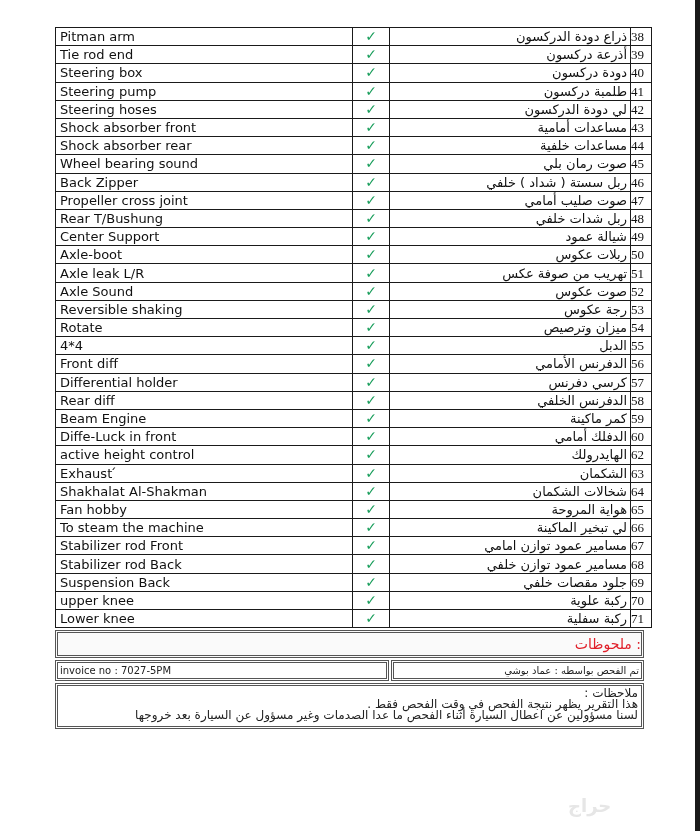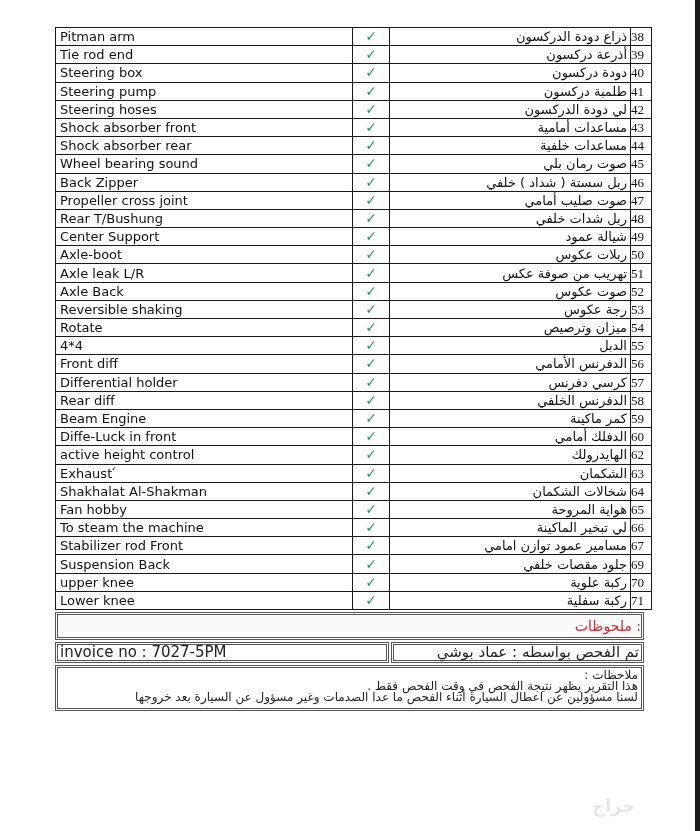--- a/index.html
+++ b/index.html
@@ -28,31 +28,31 @@
 
   .notes-box {
     margin-top: 2px; border: 3px double #555; height: 22px; direction: rtl; text-align: right;
     box-sizing: content-box; background: #fafafa;
   }
   .notes-title { color: #e0202a; font-size: 14px; line-height: 22px; }
   .info-row {
     display: flex; margin-top: 2px; gap: 2px;
   }
   .info-cell {
-    border: 3px double #555; height: 15px; font-size: 15px; line-height: 15px; color: #222;
+    border: 3px double #555; height: 15px; font-size: 10px; line-height: 15px; color: #222;
     box-sizing: content-box;
   }
   .invoice-cell { width: 326px; padding-left: 2px; }
   .inspector-cell { flex: 1; direction: rtl; text-align: right; padding-right: 2px; }
   .remarks-box {
     margin-top: 2px; border: 3px double #555; height: 38px; direction: rtl; text-align: right;
     padding: 2px 3px 0 3px; font-size: 12px; line-height: 11px; color: #222; box-sizing: content-box;
   }
   .watermark {
-    position: absolute; left: 592px; top: 795px; font-size: 18px; color: #e6e6e6; font-weight: bold;
+    position: absolute; left: 568px; top: 795px; font-size: 18px; color: #e6e6e6; font-weight: bold;
     direction: rtl;
   }
 </style>
 </head>
 <body>
 
 <div class="right-strip"></div>
 
 <div class="sheet">
   <table class="checklist">
@@ -135,21 +135,21 @@
           <td class="ar">ربلات عكوس</td>
           <td class="num">50</td>
         </tr>
         <tr>
           <td class="en">Axle leak L/R</td>
           <td class="chk"><span class="check-icon" style="color: rgb(26, 158, 92);">✓</span></td>
           <td class="ar">تهريب من صوفة عكس</td>
           <td class="num">51</td>
         </tr>
         <tr>
-          <td class="en">Axle Back</td>
+          <td class="en">Axle Sound</td>
           <td class="chk"><span class="check-icon" style="color: rgb(26, 158, 92);">✓</span></td>
           <td class="ar">صوت عكوس</td>
           <td class="num">52</td>
         </tr>
         <tr>
           <td class="en">Reversible shaking</td>
           <td class="chk"><span class="check-icon" style="color: rgb(26, 158, 92);">✓</span></td>
           <td class="ar">رجة عكوس</td>
           <td class="num">53</td>
         </tr>
@@ -223,20 +223,26 @@
           <td class="en">To steam the machine</td>
           <td class="chk"><span class="check-icon" style="color: rgb(26, 158, 92);">✓</span></td>
           <td class="ar">لي تبخير الماكينة</td>
           <td class="num">66</td>
         </tr>
         <tr>
           <td class="en">Stabilizer rod Front</td>
           <td class="chk"><span class="check-icon" style="color: rgb(26, 158, 92);">✓</span></td>
           <td class="ar">مسامير عمود توازن امامي</td>
           <td class="num">67</td>
+        </tr>
+        <tr>
+          <td class="en">Stabilizer rod Back</td>
+          <td class="chk"><span class="check-icon" style="color: rgb(26, 158, 92);">✓</span></td>
+          <td class="ar">مسامير عمود توازن خلفي</td>
+          <td class="num">68</td>
         </tr>
         <tr>
           <td class="en">Suspension Back</td>
           <td class="chk"><span class="check-icon" style="color: rgb(26, 158, 92);">✓</span></td>
           <td class="ar">جلود مقصات خلفي</td>
           <td class="num">69</td>
         </tr>
         <tr>
           <td class="en">upper knee</td>
           <td class="chk"><span class="check-icon" style="color: rgb(26, 158, 92);">✓</span></td>

